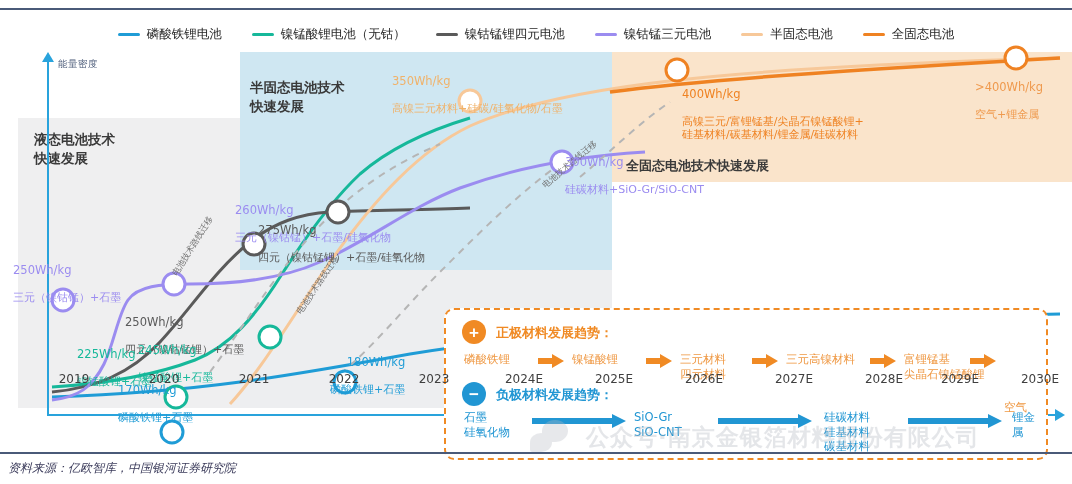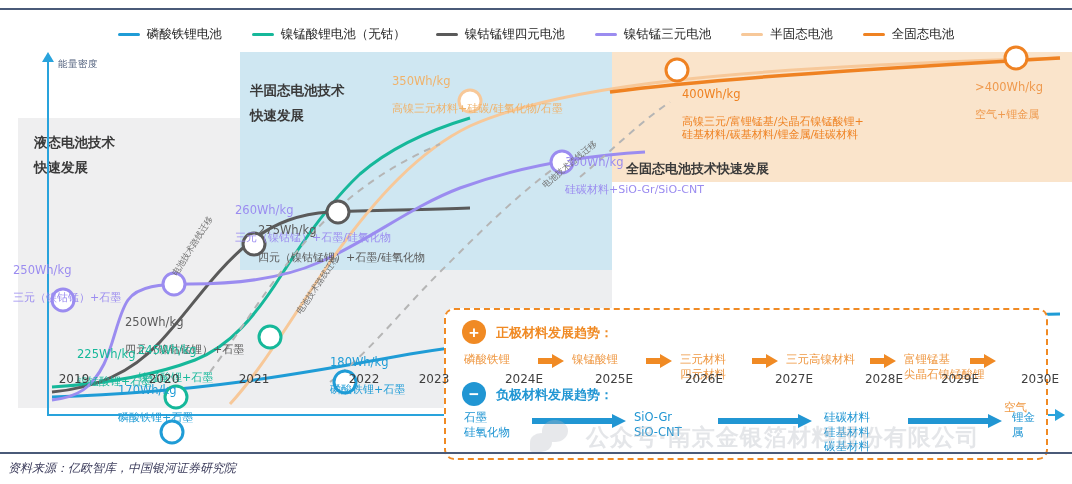--- a/index.html
+++ b/index.html
@@ -38,21 +38,21 @@
   .plot { position:absolute; left:0; top:52px; width:1072px; height:370px; }
 
   
   .band { position:absolute; }
   .band-liquid { left:18px; top:66px; width:222px; height:290px; background:#efeff0; }
   .band-semi   { left:240px; top:0px;  width:372px; height:218px; background:#cfe7f2; }
   .band-semi2  { left:240px; top:218px; width:372px; height:138px; background:#edeef0; }
   .band-solid  { left:612px; top:0px;  width:460px; height:130px; background:#fae4cb; }
 
   .band-title {
-    position:absolute; font-size:13.5px; line-height:25px; color:#3a3a3a;
+    position:absolute; font-size:13.5px; line-height:19px; color:#3a3a3a;
     font-weight:700; font-family:"DejaVu Sans","Liberation Sans",sans-serif;
     white-space:pre-line;
   }
   .bt-liquid { left:34px; top:78px; }
   .bt-semi   { left:250px; top:26px; }
   .bt-solid  { left:626px; top:104px; font-size:13px; }
 
   
   .axis-y {
     position:absolute; left:47px; top:8px; width:2px; height:355px; background:#29a3dc;
@@ -269,21 +269,21 @@
     <div class="dlabel" style="left:235px; top:138px; color:#9b8cf0;">
       <div class="v">260Wh/kg</div>
       <div>三元（镍钴锰）+石墨/硅氧化物</div>
     </div>
 
     <div class="dlabel" style="left:258px; top:158px; color:#5a5a5a;">
       <div class="v">275Wh/kg</div>
       <div>四元（镍钴锰锂）+石墨/硅氧化物</div>
     </div>
 
-    <div class="dlabel" style="left:330px; top:290px; color:#1f9cd6;">
+    <div class="dlabel" style="left:330px; top:290px; color:#1f9cd6;text-align:right;">
       <div class="v">180Wh/kg</div>
       <div>磷酸铁锂+石墨</div>
     </div>
 
     <div class="dlabel" style="left:392px; top:9px; color:#f0b26a;">
       <div class="v">350Wh/kg</div>
       <div>高镍三元材料+硅碳/硅氧化物/石墨</div>
     </div>
 
     <div class="dlabel" style="left:565px; top:90px; color:#9b8cf0;">
@@ -351,21 +351,21 @@
         </svg>
       <div class="mat-item mat-a" style="left:566px; top:100px;">锂金属</div>
     </div>
 
   </div>
 
   <div class="xticks">
     <div class="xtick" style="left:74px;">2019</div>
     <div class="xtick" style="left:164px;">2020</div>
     <div class="xtick" style="left:254px;">2021</div>
-    <div class="xtick" style="left:364px;">2022</div>
+    <div class="xtick" style="left:344px;">2022</div>
     <div class="xtick" style="left:434px;">2023</div>
     <div class="xtick" style="left:524px;">2024E</div>
     <div class="xtick" style="left:614px;">2025E</div>
     <div class="xtick" style="left:704px;">2026E</div>
     <div class="xtick" style="left:794px;">2027E</div>
     <div class="xtick" style="left:884px;">2028E</div>
     <div class="xtick" style="left:960px;">2029E</div>
     <div class="xtick" style="left:1040px;">2030E</div>
   </div>
 

